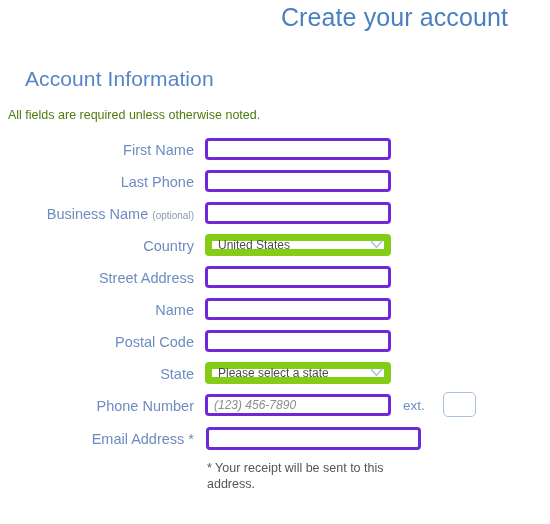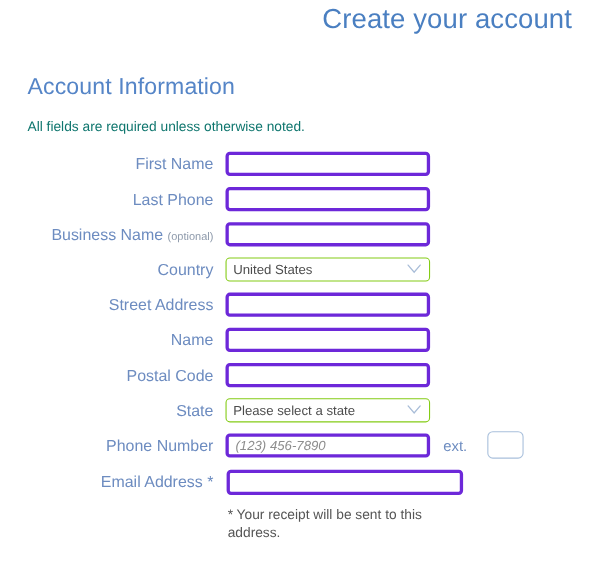--- a/index.html
+++ b/index.html
@@ -12,21 +12,21 @@
     height: 524px;
     overflow: hidden;
     font-family: "Liberation Sans", sans-serif;
     color: #333;
     position: relative;
   }
 
   .page-title {
     position: absolute;
     top: 1px;
-    left: 12px;
+    left: 0;
     width: 508px;
     text-align: right;
     font-size: 25px;
     font-weight: 400;
     color: #4a7fc1;
     letter-spacing: 0.1px;
     line-height: 32px;
   }
 
   .section-heading {
@@ -36,23 +36,23 @@
     font-size: 21px;
     font-weight: 400;
     color: #5585c7;
     line-height: 26px;
     letter-spacing: 0.1px;
   }
 
   .section-note {
     position: absolute;
     top: 107px;
-    left: 25px;
+    left: 8px;
     font-size: 12.5px;
-    color: #0f766e;
+    color: #4d7c0f;
     line-height: 17px;
   }
 
   .form {
     position: absolute;
     top: 138px;
     left: 0;
     width: 450px;
   }
 
@@ -106,21 +106,21 @@
     position: absolute;
     left: 205px;
     top: 0;
     width: 186px;
     height: 22px;
   }
   .select-box {
     position: absolute;
     inset: 0;
     box-sizing: border-box;
-    border: 1px solid #84cc16;
+    border: 7px solid #84cc16;
     border-radius: 4px;
     background: #ffffff;
     display: flex;
     align-items: center;
     padding: 0 6px;
     font-size: 12px;
     color: #4d4d4d;
     cursor: pointer;
   }
   .chevron {

